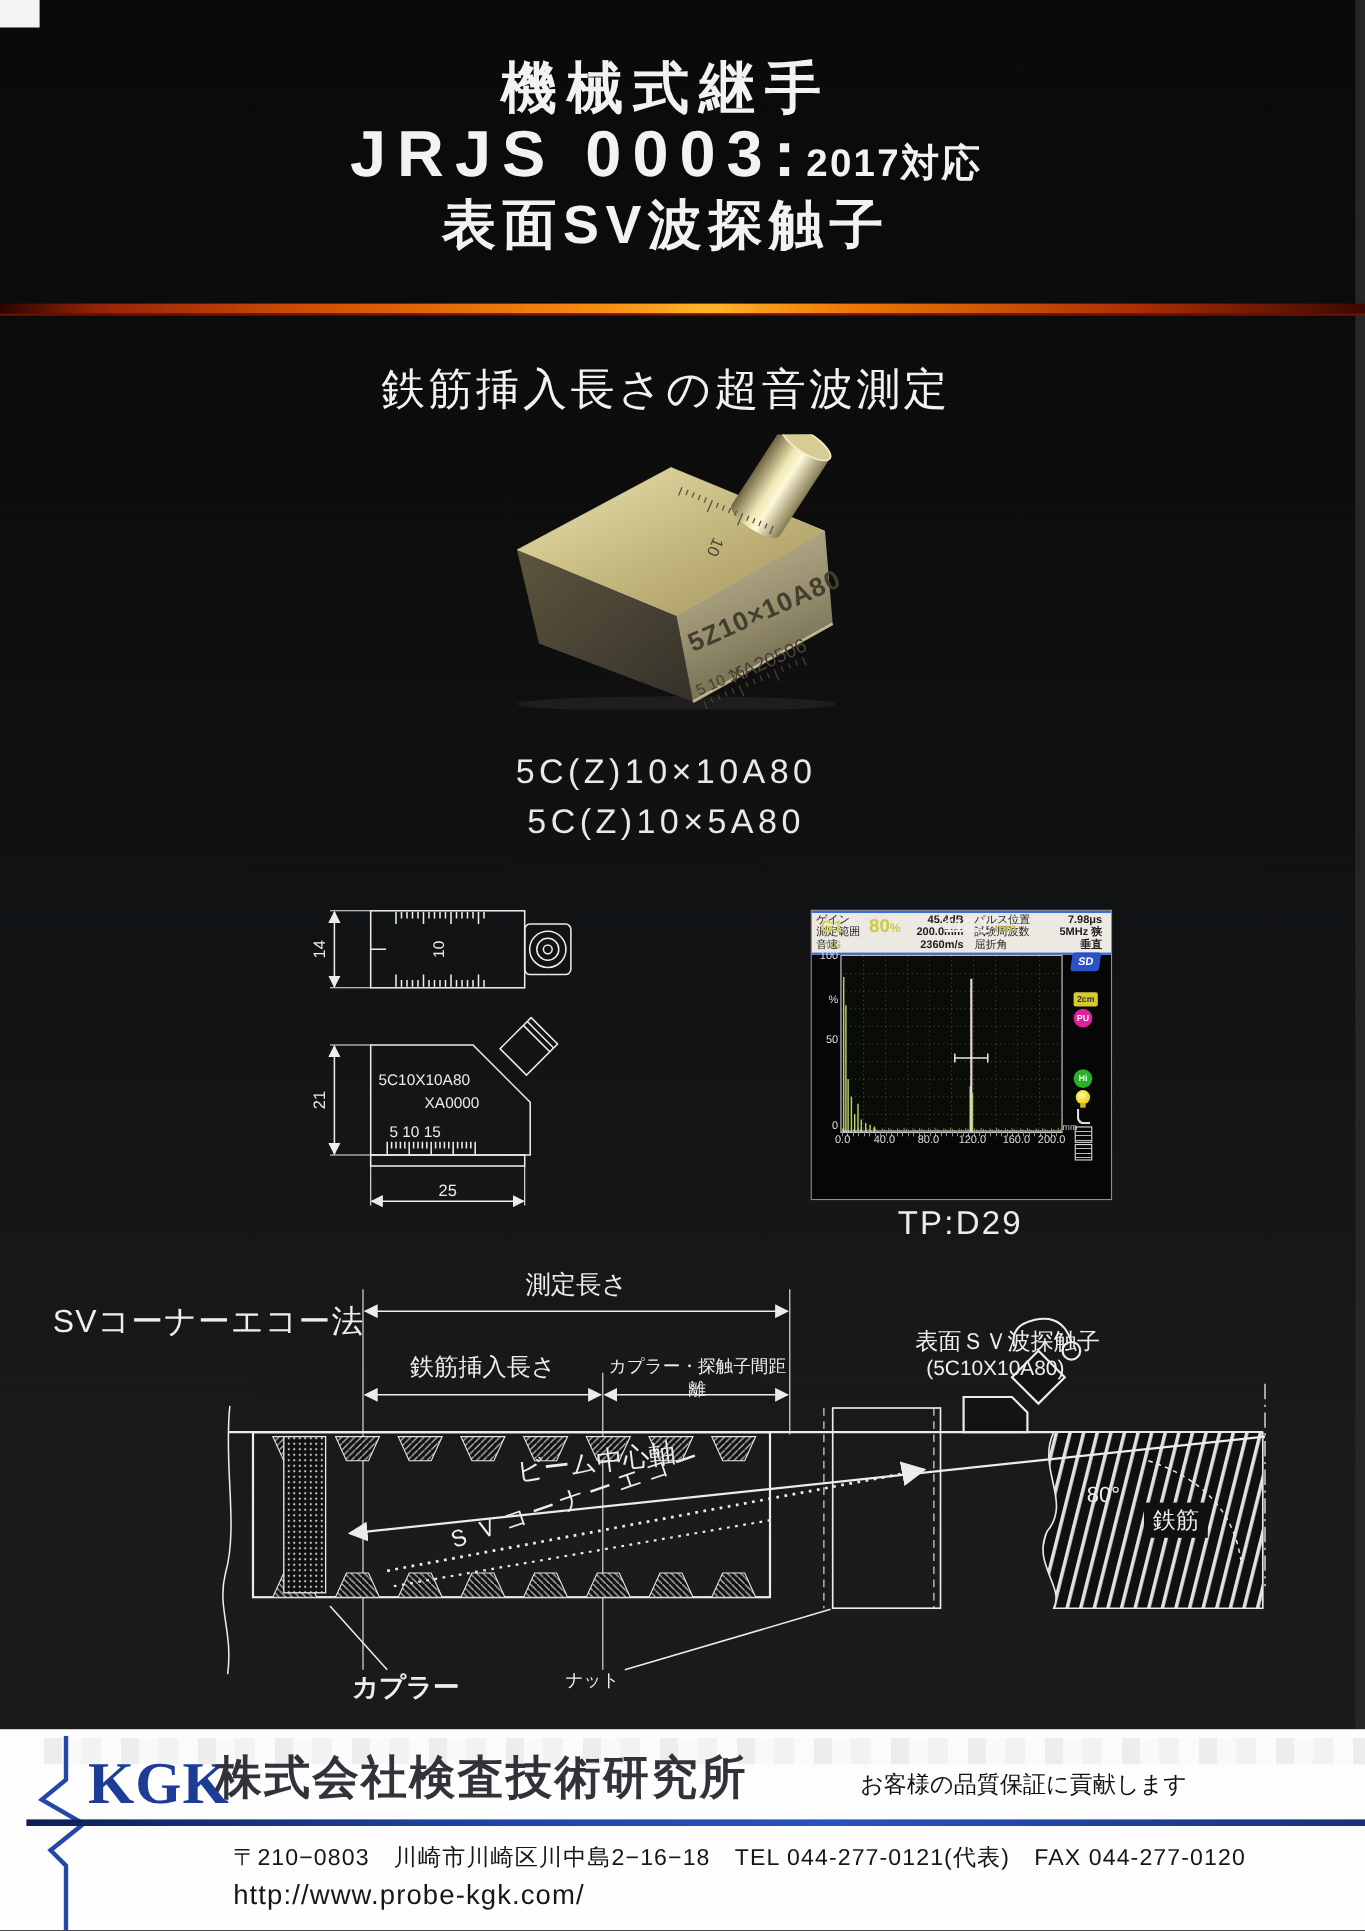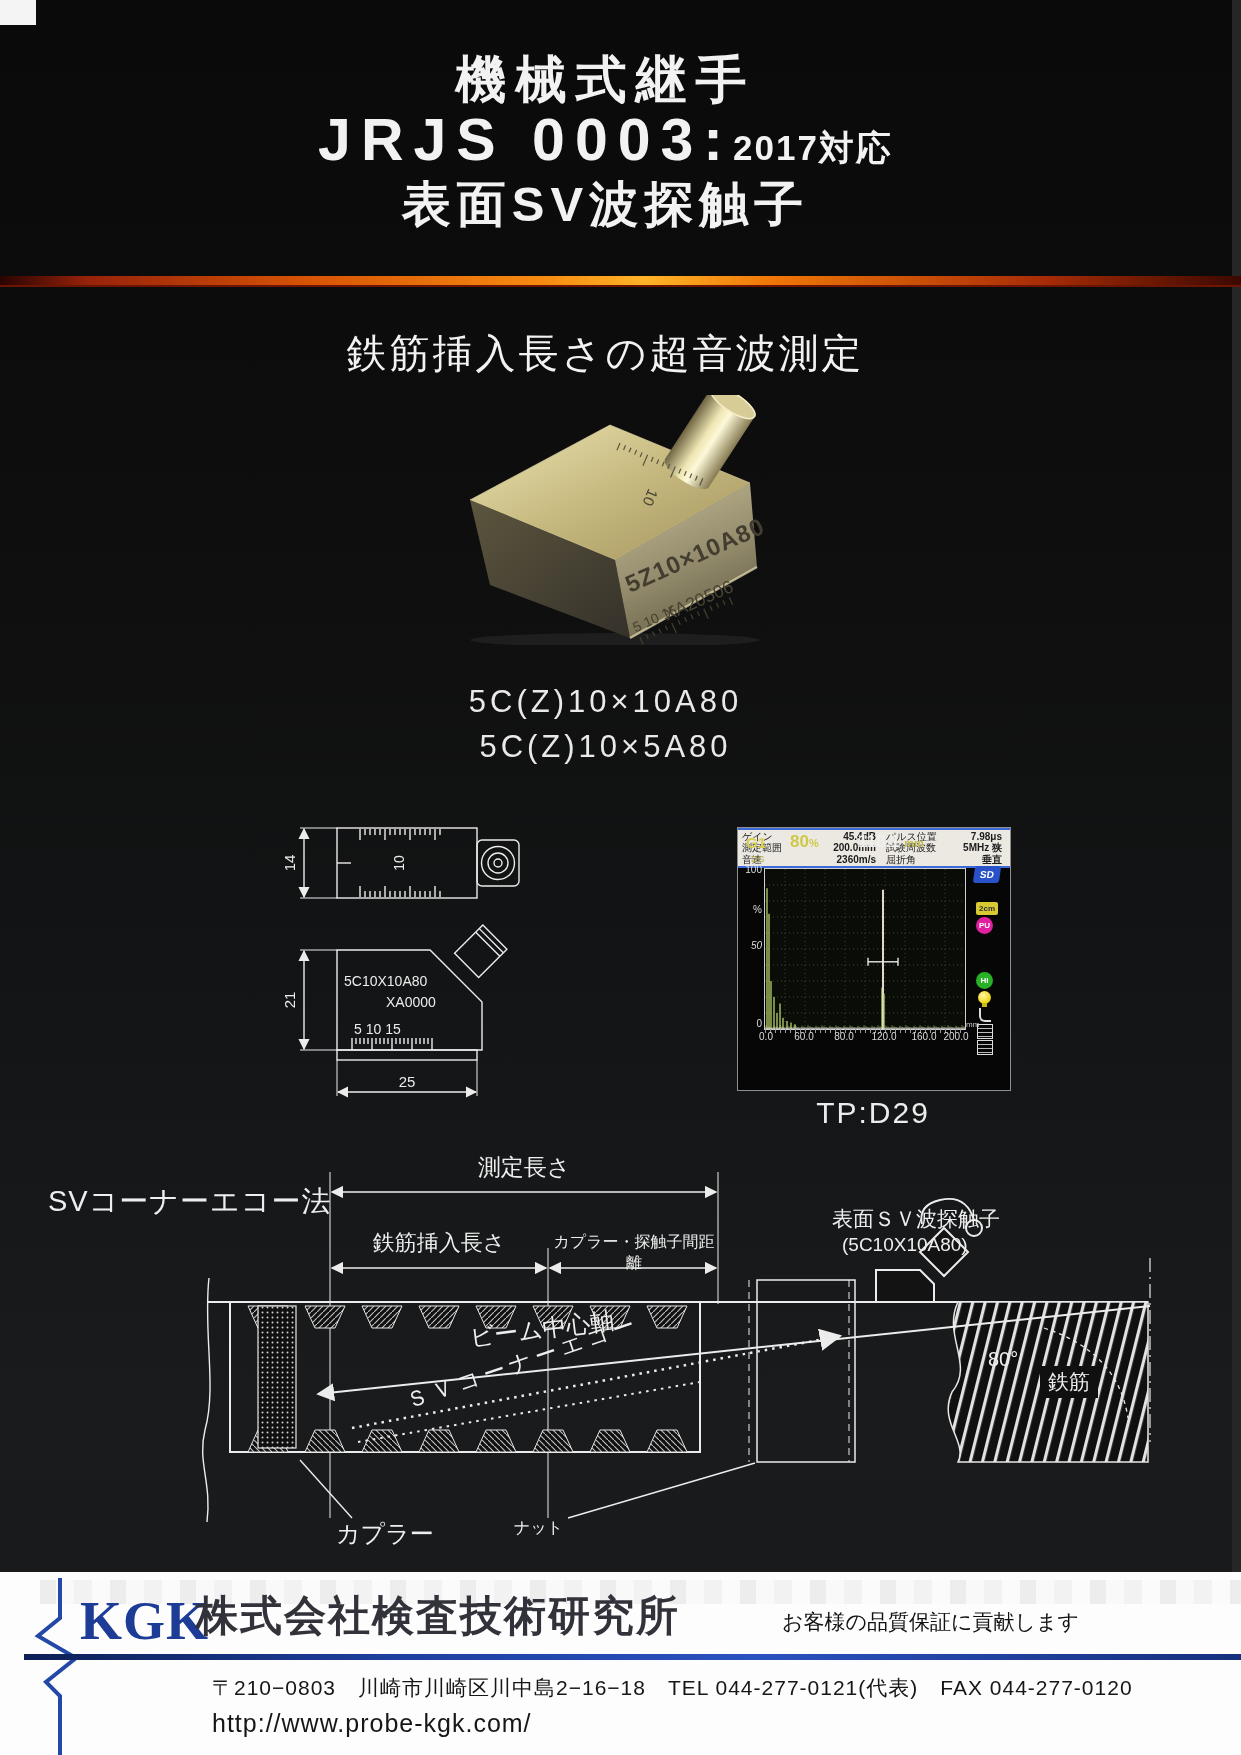--- a/index.html
+++ b/index.html
@@ -175,21 +175,21 @@
   </svg>
 
   <div class="abs panel">
     <div class="abs hdr-g1">G1</div>
     <div class="abs hdr-pct"><span>80</span><span class="u">%</span></div>
     <div class="abs hdr-dist"><span>118.1</span> <span class="u">mm</span></div>
     <div class="abs dg">DG</div>
 
     <div class="abs ylab" style="left:2px;top:36px;">100</div>
     <div class="abs ylab" style="left:2px;top:76px;">%</div>
-    <div class="abs ylab" style="left:2px;top:112px;font-style:italic;">50</div>
+    <div class="abs ylab" style="left:2px;top:112px;">50</div>
     <div class="abs ylab" style="left:2px;top:190px;">0</div>
 
     <div class="abs plot">
       <svg id="wave" width="200" height="160" viewBox="0 0 200 160" preserveAspectRatio="none">
           <line x1="20" y1="0" x2="20" y2="160" stroke="#40573a" stroke-width="0.8" stroke-dasharray="1,3"></line>
           <line x1="40" y1="0" x2="40" y2="160" stroke="#40573a" stroke-width="0.8" stroke-dasharray="1,3"></line>
           <line x1="60" y1="0" x2="60" y2="160" stroke="#40573a" stroke-width="0.8" stroke-dasharray="1,3"></line>
           <line x1="80" y1="0" x2="80" y2="160" stroke="#40573a" stroke-width="0.8" stroke-dasharray="1,3"></line>
           <line x1="100" y1="0" x2="100" y2="160" stroke="#40573a" stroke-width="0.8" stroke-dasharray="1,3"></line>
           <line x1="120" y1="0" x2="120" y2="160" stroke="#40573a" stroke-width="0.8" stroke-dasharray="1,3"></line>
@@ -320,21 +320,21 @@
           <line x1="119" y1="160" x2="119" y2="124.8" stroke="#b9d36a" stroke-width="1.3"></line>
           <line x1="103" y1="92.8" x2="133" y2="92.8" stroke="#e8e8e8" stroke-width="1.4"></line>
           <line x1="103" y1="88.8" x2="103" y2="96.8" stroke="#e8e8e8" stroke-width="1.4"></line>
           <line x1="133" y1="88.8" x2="133" y2="96.8" stroke="#e8e8e8" stroke-width="1.4"></line>
           <line x1="0" y1="159.2" x2="200" y2="159.2" stroke="#cfcfcf" stroke-width="1"></line>
         </svg>
     </div>
     <div class="abs tickstrip"></div>
 
     <div class="abs xlab" style="left:8px;">0.0</div>
-    <div class="abs xlab" style="left:46px;">60.0</div>
+    <div class="abs xlab" style="left:46px;">40.0</div>
     <div class="abs xlab" style="left:86px;">80.0</div>
     <div class="abs xlab" style="left:126px;">120.0</div>
     <div class="abs xlab" style="left:166px;">160.0</div>
     <div class="abs xlab" style="left:198px;">200.0</div>
     <div class="abs xunit">mm</div>
 
     <div class="icon ic-sd">SD</div>
     <div class="icon ic-cm">2cm</div>
     <div class="icon ic-pu">PU</div>
     <div class="icon ic-hi">Hi</div>
@@ -448,21 +448,21 @@
   <div class="abs dlab" style="left:330px;width:388px;top:1152px;text-align:center;font-size:23px;">測定長さ</div>
   <div class="abs dlab" style="left:48px;top:1182px;font-size:29px;letter-spacing:1px;">SVコーナーエコー法</div>
   <div class="abs dlab" style="left:330px;width:218px;top:1228px;text-align:center;font-size:22px;">鉄筋挿入長さ</div>
   <div class="abs dlab" style="left:548px;width:172px;top:1232px;text-align:center;font-size:16px;">カプラー・探触子間距離</div>
   <div class="abs dlab" style="left:832px;top:1205px;font-size:21px;">表面ＳＶ波探触子</div>
   <div class="abs dlab" style="left:842px;top:1234px;font-size:19px;">(5C10X10A80)</div>
   <div class="abs dlab rot" style="left:468px;top:1322px;font-size:24px;transform:rotate(-7deg);">ビーム中心軸</div>
   <div class="abs dlab rot" style="left:402px;top:1388px;font-size:22px;letter-spacing:5px;transform:rotate(-19deg);">ＳＶコーナーエコー</div>
   <div class="abs dlab" style="left:988px;top:1348px;font-size:20px;">80°</div>
   <div class="abs dlab" style="left:1040px;top:1366px;font-size:21px;background:#101010;padding:2px 8px;">鉄筋</div>
-  <div class="abs dlab" style="left:336px;top:1518px;font-size:24px;">カプラー</div>
+  <div class="abs dlab" style="left:320px;top:1518px;font-size:24px;font-weight:bold;">カプラー</div>
   <div class="abs dlab" style="left:514px;top:1518px;font-size:16px;">ナット</div>
 
   <div class="abs footer">
     <div class="abs scanband"></div>
     <svg class="abs" style="left:26px;top:6px;" width="70" height="177" viewBox="0 0 70 177">
       <polyline points="34,0 34,40 12,58 50,80 20,104 34,118 34,177" fill="none" stroke="#2448a8" stroke-width="4"></polyline>
     </svg>
     <div class="abs kgk">KGK</div>
     <div class="abs company">株式会社検査技術研究所</div>
     <div class="abs slogan">お客様の品質保証に貢献します</div>

